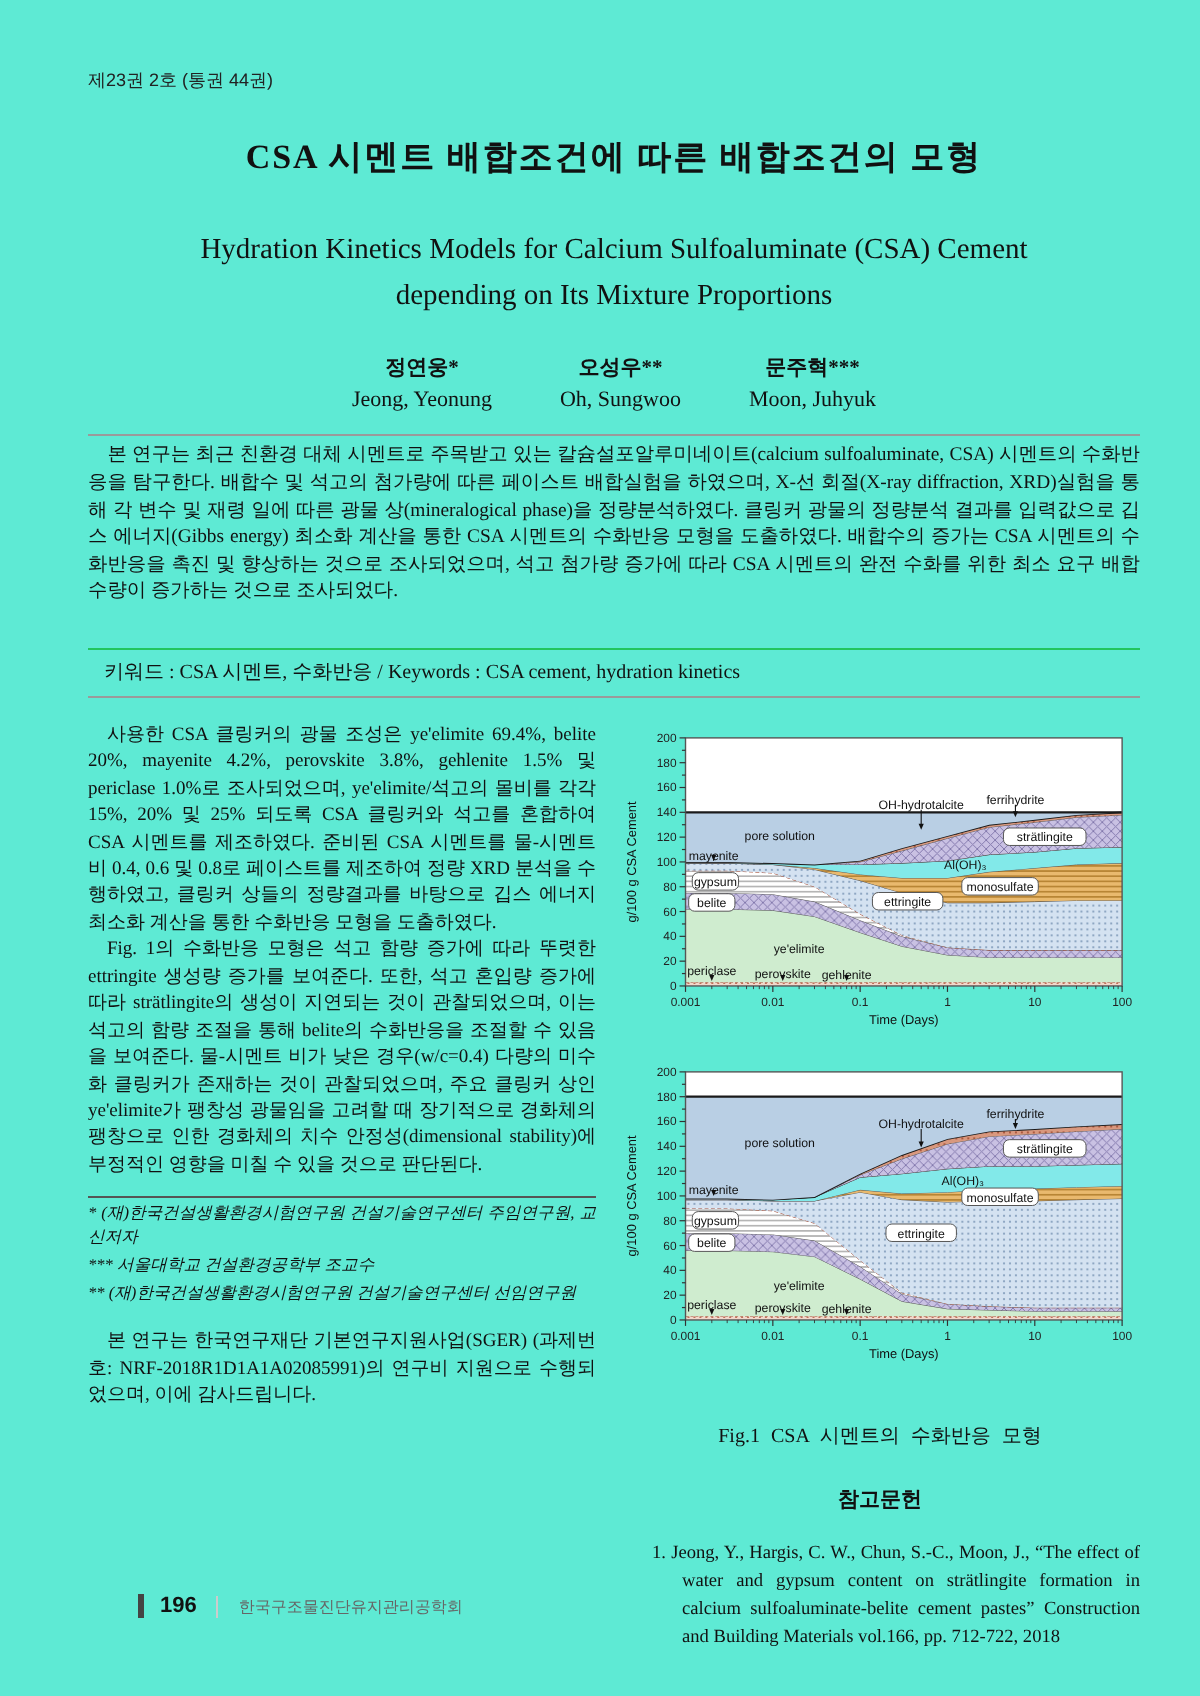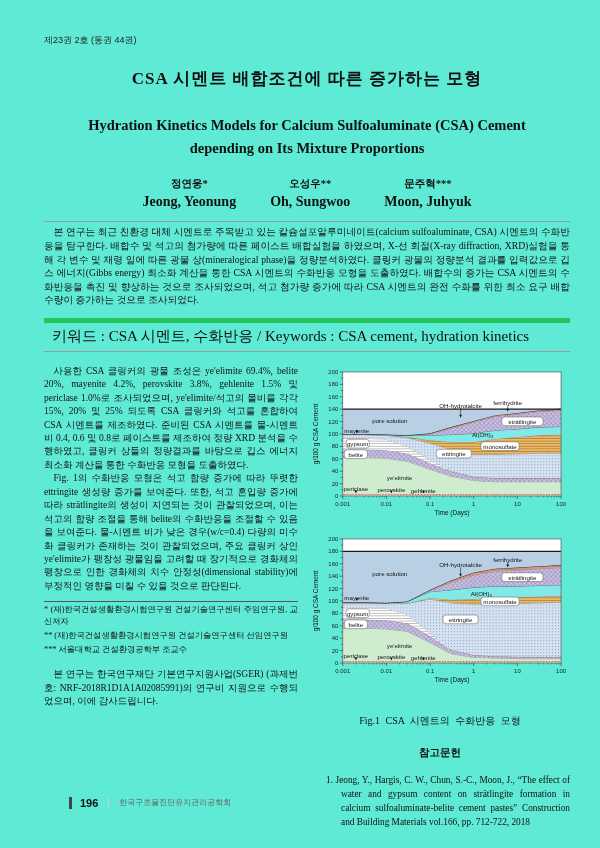--- a/index.html
+++ b/index.html
@@ -3,57 +3,57 @@
 <meta charset="utf-8">
 <style>
   html,body{margin:0;padding:0;background:#ffffff;}
   body{width:600px;height:848px;position:relative;overflow:hidden;
        font-family:"Liberation Serif","DejaVu Serif",serif;color:#111;}
   .page{position:absolute;inset:0;background:#5eead4;outline:1px solid #d8d8d8;
         padding:34px 30px 0 44px;box-sizing:border-box;}
   .jheader{font-size:9px;color:#222;margin-bottom:20px;
            font-family:"Liberation Sans","DejaVu Sans",sans-serif;}
   .title-ko{font-size:17px;font-weight:bold;text-align:center;margin:14px 0 0 0;letter-spacing:1px;}
-  .title-en{font-size:14.5px;font-weight:bold;text-align:center;margin:24px 0 0 0;line-height:1.6;}
+  .title-en{font-size:14.5px;font-weight:normal;text-align:center;margin:24px 0 0 0;line-height:1.6;}
   .authors{display:flex;justify-content:center;gap:34px;margin-top:17px;text-align:center;}
   .a-ko{font-size:10.5px;font-weight:bold;}
-  .a-en{font-size:14px;font-weight:bold;margin-top:3px;}
+  .a-en{font-size:11px;font-weight:normal;margin-top:3px;}
   .abs-rule{border-top:1px solid #9a9a9a;margin-top:11px;}
   .abs-head{font-size:11px;font-weight:bold;text-align:center;margin-top:3px;word-spacing:16px;}
   .abs-body{font-size:9.7px;line-height:1.4;text-align:justify;margin:3px 0 0 0;text-indent:1em;}
-  .keywords{border-top:5px solid #22c55e;border-bottom:1px solid #9a9a9a;margin-top:11px;
-            padding:4px 0 5px 8px;font-size:15px;}
+  .keywords{border-top:1px solid #22c55e;border-bottom:1px solid #9a9a9a;margin-top:21px;
+            padding:4px 0 5px 8px;font-size:10px;}
   .cols{display:flex;gap:12px;margin-top:13px;}
   .col-left{width:254px;flex:none;}
   .col-left p{font-size:9.5px;line-height:1.415;text-align:justify;margin:0;text-indent:1em;}
   .fn-rule{border-top:1px solid #555;margin-top:8px;width:100%;}
-  .fn{font-size:8.3px;line-height:1.45;margin-top:2px;text-align:justify;}
+  .fn{font-size:8.3px;line-height:1.45;margin-top:2px;text-align:justify;font-style:italic;}
   .fn:first-of-type{margin-top:4px;}
   .ack{font-size:9.3px;line-height:1.5;margin:12px 0 0 0 !important;}
   .col-right{flex:1;min-width:0;}
   .col-right svg{display:block;width:100%;margin-bottom:0;}
   .caption{font-size:10px;text-align:center;margin-top:16px;word-spacing:3px;}
   .refs-head{font-size:10.5px;font-weight:bold;text-align:center;margin-top:18px;word-spacing:2px;}
   .ref{font-size:9.3px;line-height:1.48;text-align:justify;margin:14px 0 0 16px;
        padding-left:15px;text-indent:-15px;}
-  .footer{position:absolute;left:44px;top:797px;display:flex;align-items:flex-start;
+  .footer{position:absolute;left:44px;top:797px;display:flex;align-items:flex-end;
           font-family:"Liberation Sans","DejaVu Sans",sans-serif;padding-left:25px;}
   .pnum{font-size:11px;font-weight:bold;border-left:3px solid #444;padding-left:8px;}
   .society{font-size:8px;color:#666;margin-left:10px;border-left:1px solid #ccc;padding-left:10px;}
   svg text{font-family:"Liberation Sans","DejaVu Sans",sans-serif;}
 </style>
 </head>
 <body>
 
 
 
 <div class="page">
   <div class="jheader">제23권 2호 (통권 44권)</div>
 
-  <h1 class="title-ko">CSA 시멘트 배합조건에 따른 증가하는 모형</h1>
+  <h1 class="title-ko">CSA 시멘트 배합조건에 따른 배합조건의 모형</h1>
 
   <h2 class="title-en"><span>Hydration Kinetics Models for Calcium Sulfoaluminate (CSA) Cement</span><br><span>depending on Its Mixture Proportions</span></h2>
 
   <div class="authors">
     <div class="author">
       <div class="a-ko">정연웅*</div>
       <div class="a-en">Jeong, Yeonung</div>
     </div>
     <div class="author">
       <div class="a-ko">오성우**</div>
@@ -68,22 +68,22 @@
   <div class="abs-rule"></div>
   <p class="abs-body">본 연구는 최근 친환경 대체 시멘트로 주목받고 있는 칼슘설포알루미네이트(calcium sulfoaluminate, CSA) 시멘트의 수화반응을 탐구한다. 배합수 및 석고의 첨가량에 따른 페이스트 배합실험을 하였으며, X-선 회절(X-ray diffraction, XRD)실험을 통해 각 변수 및 재령 일에 따른 광물 상(mineralogical phase)을 정량분석하였다. 클링커 광물의 정량분석 결과를 입력값으로 깁스 에너지(Gibbs energy) 최소화 계산을 통한 CSA 시멘트의 수화반응 모형을 도출하였다. 배합수의 증가는 CSA 시멘트의 수화반응을 촉진 및 향상하는 것으로 조사되었으며, 석고 첨가량 증가에 따라 CSA 시멘트의 완전 수화를 위한 최소 요구 배합 수량이 증가하는 것으로 조사되었다.</p>
   <div class="keywords">키워드 : CSA 시멘트, 수화반응 / Keywords : CSA cement, hydration kinetics</div>
 
   <div class="cols">
     <div class="col-left">
       <p>사용한 CSA 클링커의 광물 조성은 ye'elimite 69.4%, belite 20%, mayenite 4.2%, perovskite 3.8%, gehlenite 1.5% 및 periclase 1.0%로 조사되었으며, ye'elimite/석고의 몰비를 각각 15%, 20% 및 25% 되도록 CSA 클링커와 석고를 혼합하여 CSA 시멘트를 제조하였다. 준비된 CSA 시멘트를 물-시멘트비 0.4, 0.6 및 0.8로 페이스트를 제조하여 정량 XRD 분석을 수행하였고, 클링커 상들의 정량결과를 바탕으로 깁스 에너지 최소화 계산을 통한 수화반응 모형을 도출하였다.</p>
       <p>Fig. 1의 수화반응 모형은 석고 함량 증가에 따라 뚜렷한 ettringite 생성량 증가를 보여준다. 또한, 석고 혼입량 증가에 따라 strätlingite의 생성이 지연되는 것이 관찰되었으며, 이는 석고의 함량 조절을 통해 belite의 수화반응을 조절할 수 있음을 보여준다. 물-시멘트 비가 낮은 경우(w/c=0.4) 다량의 미수화 클링커가 존재하는 것이 관찰되었으며, 주요 클링커 상인 ye'elimite가 팽창성 광물임을 고려할 때 장기적으로 경화체의 팽창으로 인한 경화체의 치수 안정성(dimensional stability)에 부정적인 영향을 미칠 수 있을 것으로 판단된다.</p>
       <div class="fn-rule"></div>
       <div class="fn">* (재)한국건설생활환경시험연구원 건설기술연구센터 주임연구원, 교신저자</div>
+      <div class="fn">*** 서울대학교 건설환경공학부 조교수</div>
       <div class="fn">** (재)한국건설생활환경시험연구원 건설기술연구센터 선임연구원</div>
-      <div class="fn">*** 서울대학교 건설환경공학부 조교수</div>
       <p class="ack">본 연구는 한국연구재단 기본연구지원사업(SGER) (과제번호: NRF-2018R1D1A1A02085991)의 연구비 지원으로 수행되었으며, 이에 감사드립니다.</p>
     </div>
 
     <div class="col-right">
       <svg id="chart1" viewBox="0 0 262 168">
           <rect x="33" y="7" width="220" height="125" fill="#ffffff"></rect>
           <path d="M33.0,130.1L54.0,130.1L77.0,130.1L98.0,130.1L121.0,130.1L142.0,130.1L165.0,130.1L186.0,130.1L209.0,130.1L230.0,130.1L253.0,130.1L253.0,132.0L230.0,132.0L209.0,132.0L186.0,132.0L165.0,132.0L142.0,132.0L121.0,132.0L98.0,132.0L77.0,132.0L54.0,132.0L33.0,132.0Z" fill="url(#p-minor)"></path>
           <path d="M33.0,130.1L54.0,130.1L77.0,130.1L98.0,130.1L121.0,130.1L142.0,130.1L165.0,130.1L186.0,130.1L209.0,130.1L230.0,130.1L253.0,130.1" fill="none" stroke="#a84c32" stroke-width="0.5" stroke-dasharray="1.5 1"></path>
           <path d="M33.0,93.3L54.0,93.3L77.0,93.9L98.0,97.0L121.0,105.1L142.0,112.0L165.0,116.4L186.0,117.6L209.0,117.6L230.0,117.6L253.0,117.6L253.0,130.1L230.0,130.1L209.0,130.1L186.0,130.1L165.0,130.1L142.0,130.1L121.0,130.1L98.0,130.1L77.0,130.1L54.0,130.1L33.0,130.1Z" fill="#cfeccf"></path>
           <path d="M33.0,93.3L54.0,93.3L77.0,93.9L98.0,97.0L121.0,105.1L142.0,112.0L165.0,116.4L186.0,117.6L209.0,117.6L230.0,117.6L253.0,117.6" fill="none" stroke="#5a5a5a" stroke-width="0.5"></path>

